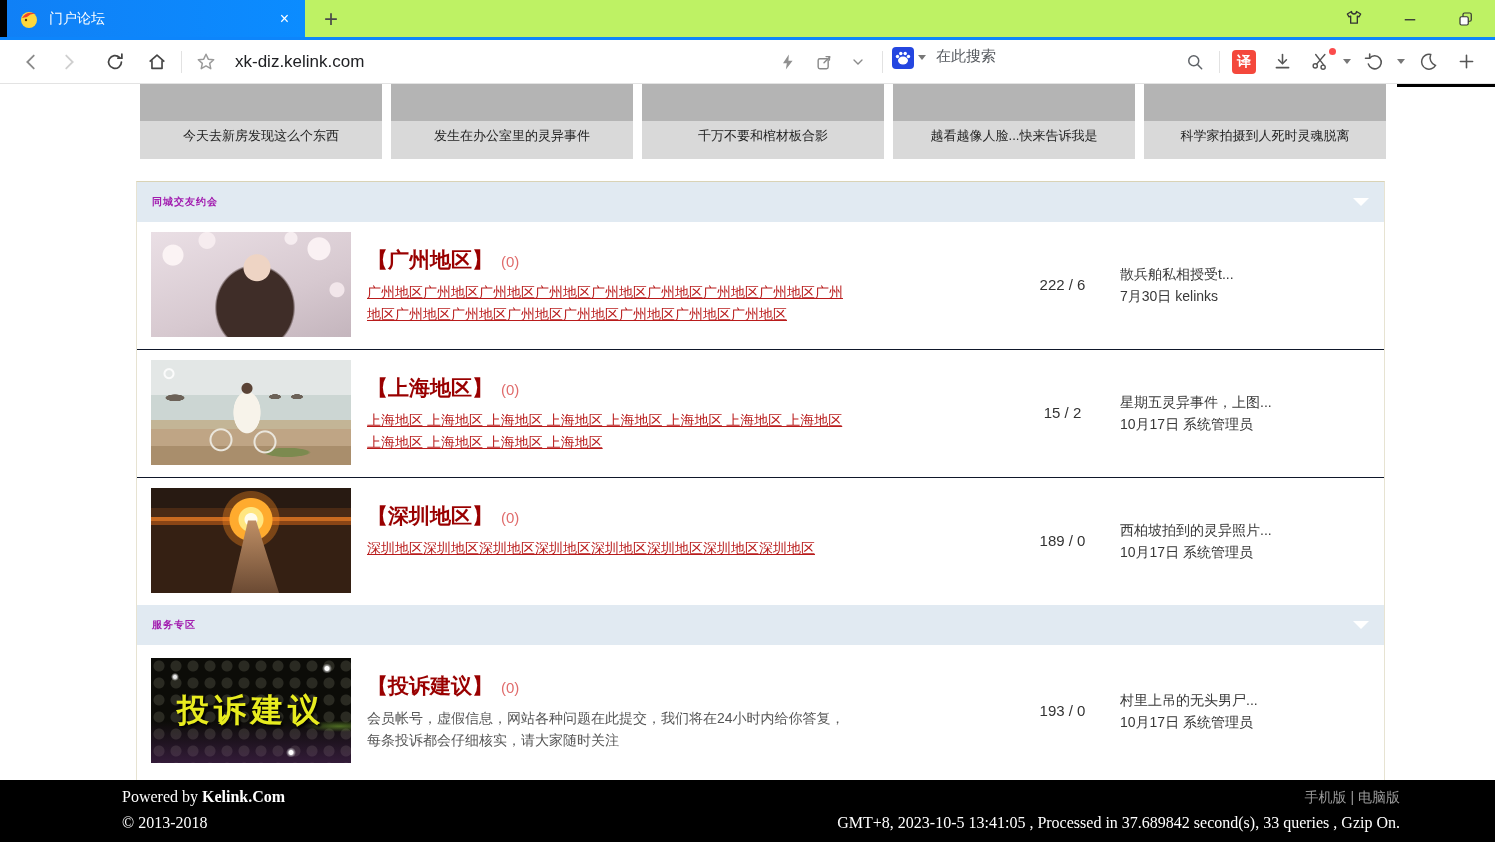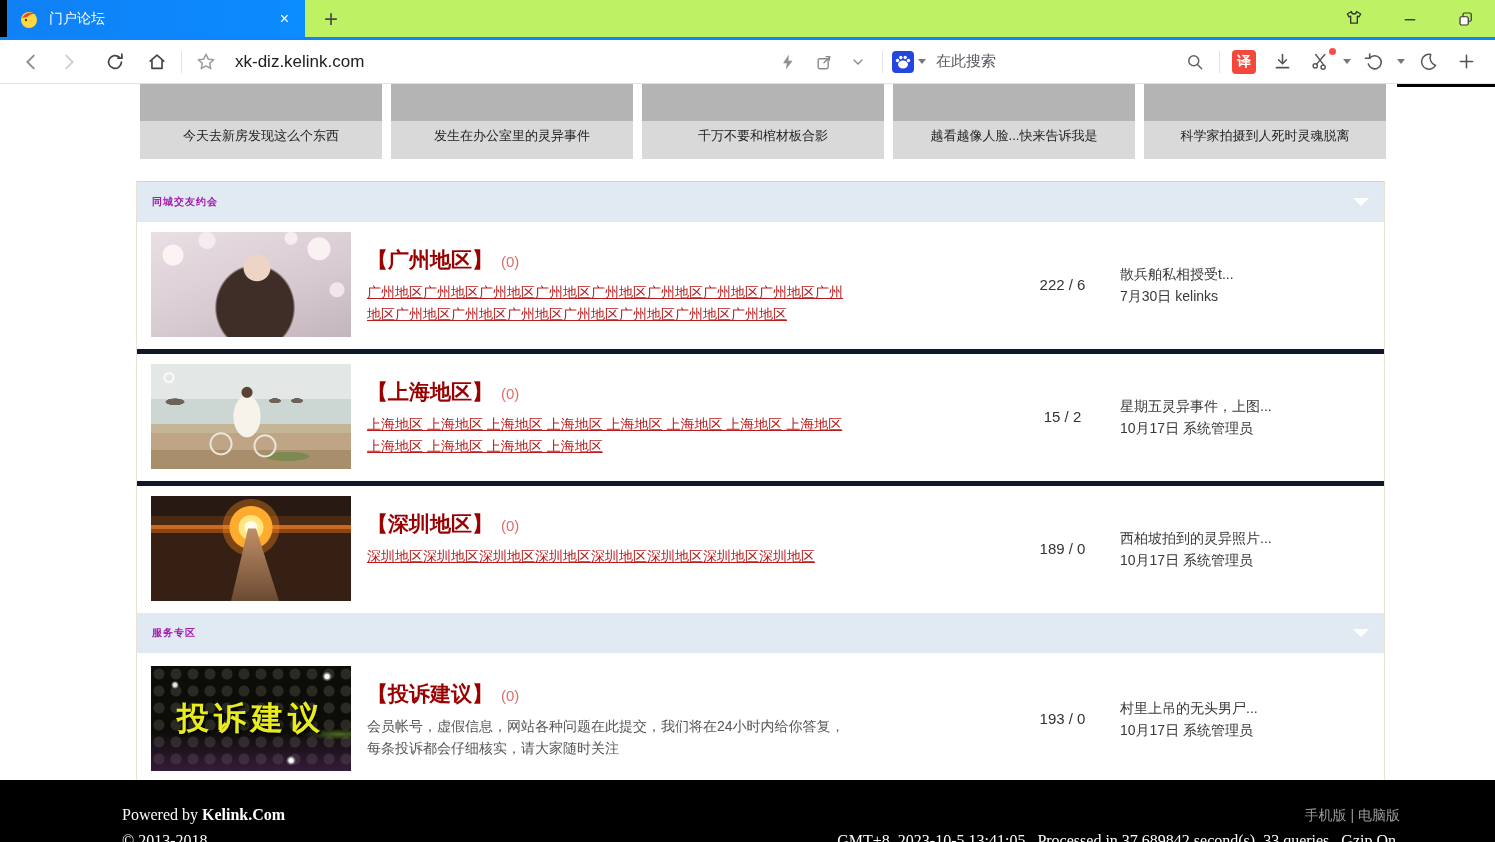--- a/index.html
+++ b/index.html
@@ -22,21 +22,21 @@
   .wbtn { display:flex; align-items:center; justify-content:center; width:26px; height:26px; }
 
   
   .navbar { height:44px; background:#fff; border-bottom:1px solid #e3e3e3;
     display:flex; align-items:center; padding-left:16px; }
   .tbtn { display:flex; align-items:center; justify-content:center; width:30px; height:30px;
     position:relative; flex:none; }
   .nav-sep { width:1px; height:22px; background:#e2e2e2; margin:0 9px; flex:none; }
   .url { font-size:17px; color:#202124; margin-left:14px; white-space:nowrap; }
   .nav-spacer { flex:1; }
-  .search-area { display:flex; align-items:center; width:318px; flex:none; }
+  .search-area { display:flex; align-items:flex-start; width:318px; flex:none; }
   .baidu-chip { display:flex; align-items:center; gap:4px; }
   .search-text { color:#55595e; font-size:15px; margin-left:10px; flex:1; white-space:nowrap; }
   .caret { width:0; height:0; border-left:4px solid transparent; border-right:4px solid transparent;
     border-top:5px solid #777; }
   .nav-right { display:flex; align-items:center; gap:8px; padding-right:14px; }
   .trans-box { width:24px; height:24px; border-radius:4px; background:#f4483c; color:#fff;
     font-size:14px; font-weight:bold; display:flex; align-items:center; justify-content:center; }
   .dot { position:absolute; top:1px; right:-1px; width:7px; height:7px; border-radius:50%; background:#fb4b4b; }
 
   
@@ -52,21 +52,21 @@
 
   
   .panel { margin:22px 0 0 136px; width:1249px; background:#fff;
     border:1px solid #e7e3d2; border-top-color:#d9d3b6; }
   .sec-head { height:40px; background:#e1eaf2; display:flex; align-items:center; padding:0 15px; }
   .sec-title { color:#a21caf; font-weight:bold; font-size:10px; letter-spacing:1px; }
   .sec-arrow { margin-left:auto; width:0; height:0; border-left:8px solid transparent;
     border-right:8px solid transparent; border-top:8px solid #fff; cursor:pointer; }
 
   .frow { display:flex; padding:10px 14px 12px; background:#fff; }
-  .frow.sep { border-top:5px solid #0f172a; }
+  .frow.sep { border-top:1px solid #0f172a; }
   .frow.tall { padding:13px 14px 24px; }
   .fimg { width:200px; height:105px; flex:none; }
   .fmain { flex:1; padding:14px 10px 0 16px; min-width:0; }
   .title-line { display:flex; align-items:baseline; gap:8px; }
   .ftitle { font-size:21px; font-weight:bold; color:#990000; text-decoration:none; }
   .fcount { font-size:15px; color:#e06c6c; }
   .fdesc-wrap { margin-top:7px; }
   .fdesc { font-size:14px; line-height:22px; color:#b91c1c; text-decoration:underline;
     display:inline-block; max-width:488px; }
   .fdesc.plain { color:#565656; text-decoration:none; }
@@ -109,21 +109,21 @@
     radial-gradient(circle 4px at 12% 18%, rgba(255,255,255,.9) 0 1.5px, transparent 4px),
     radial-gradient(ellipse 45px 7px at 94% 65%, rgba(150,220,60,.45), transparent 80%),
     linear-gradient(rgba(40,20,50,0) 60%, rgba(110,50,130,.4)),
     radial-gradient(circle 5px at 8px 8px, #2a2a22 0 5px, transparent 6px);
     background-size:auto,auto,auto,auto,auto,17px 17px; }
   .img4-text { color:#e8ec1f; font-size:32px; font-weight:bold; letter-spacing:5px;
     text-shadow:2px 2px 2px rgba(0,0,0,.85); white-space:nowrap; }
 
   
   .footer { position:absolute; left:0; right:0; bottom:0; height:62px; background:#000; color:#fff;
-    font-family:"Liberation Serif","DejaVu Serif",serif; padding:22px 95px 0 122px; }
+    font-family:"Liberation Serif","DejaVu Serif",serif; padding:4px 95px 0 122px; }
   .f-row { display:flex; justify-content:space-between; align-items:baseline; line-height:26px; font-size:16px; }
   .f-muted, .f-muted a { color:#9a9a9a; text-decoration:none;
     font-family:"Liberation Sans","DejaVu Sans",sans-serif; font-size:14px; }
   .f-brand { font-weight:bold; }
 
   svg { display:block; }
 </style>
 </head>
 <body>
 

